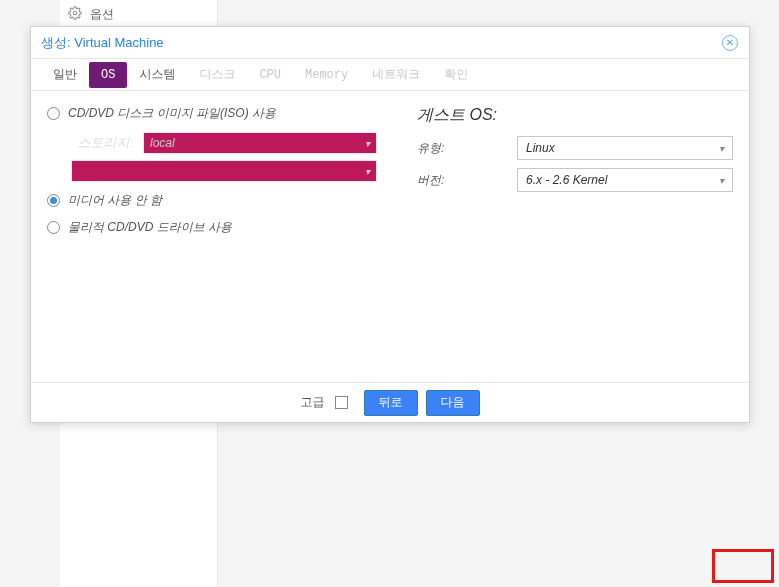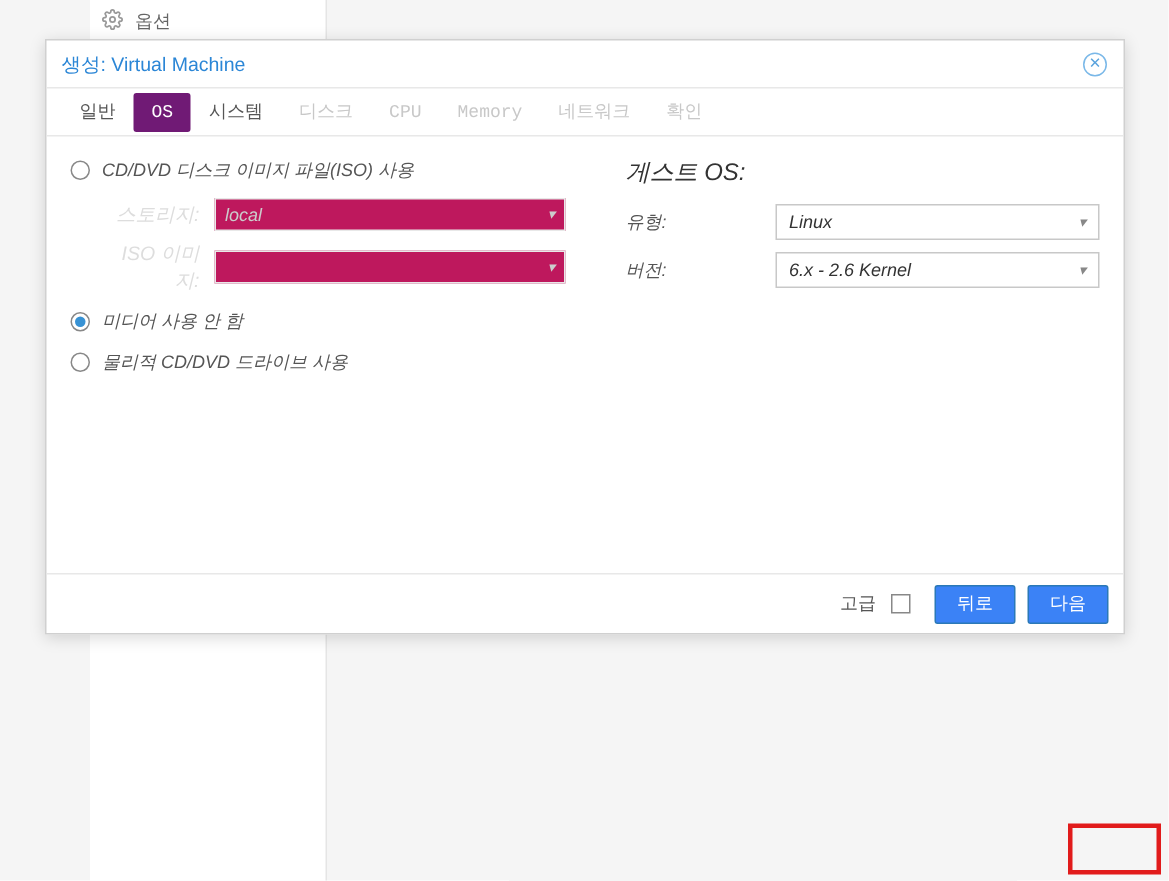--- a/index.html
+++ b/index.html
@@ -34,21 +34,21 @@
     .sub-label { width:72px; text-align:right; padding-right:10px; color:#ddd; font-size:13px; }
     .sub-input { flex:1; height:22px; border:1px solid #e8e8e8; background:#be185d; color:#ccc; padding:0 6px; display:flex; align-items:center; justify-content:space-between; font-size:12px; }
     .chev { color:#ccc; font-size:10px; }
 
     .section-title { color:#333; margin-bottom:10px; font-size:16px; }
     .form-row { display:flex; align-items:center; margin-bottom:8px; }
     .form-label { width:100px; color:#555; }
     .select { flex:1; height:24px; border:1px solid #c8c8c8; background:#fff; display:flex; align-items:center; justify-content:space-between; padding:0 8px; font-size:12px; color:#333; cursor:pointer; }
     .select .chev2 { color:#888; font-size:10px; }
 
-    .footer { height:40px; border-top:1px solid #e8e8e8; display:flex; align-items:center; justify-content:flex-end; padding:0 10px; gap:8px; }
+    .footer { height:40px; border-top:1px solid #e8e8e8; display:flex; align-items:center; justify-content:center; padding:0 10px; gap:8px; }
     .adv-label { color:#555; margin-right:2px; }
     .checkbox { width:13px; height:13px; border:1px solid #888; background:#fff; margin-right:8px; cursor:pointer; }
     .btn { height:26px; min-width:52px; background:#3b82f6; color:#fff; border:1px solid #2b79b7; border-radius:2px; padding:0 14px; font-size:12px; cursor:pointer; display:flex; align-items:center; justify-content:center; }
 
     .highlight-box { position:absolute; border:3px solid #e11b1b; pointer-events:none; }
   </style>
 </head>
 <body>
 
 <div class="sidebar-bg"></div>
@@ -89,21 +89,20 @@
       </div>
       <div class="sub-fields">
         <div class="sub-row">
           <span class="sub-label">스토리지:</span>
           <div class="sub-input">
             <span>local</span>
             <span class="chev">▾</span>
           </div>
         </div>
         <div class="sub-row">
-          <span class="sub-label">ISO 이미지:</span>
           <div class="sub-input">
             <span></span>
             <span class="chev">▾</span>
           </div>
         </div>
       </div>
       <div class="radio-row">
         <span class="radio checked"></span>
         <span>미디어 사용 안 함</span>
       </div>

